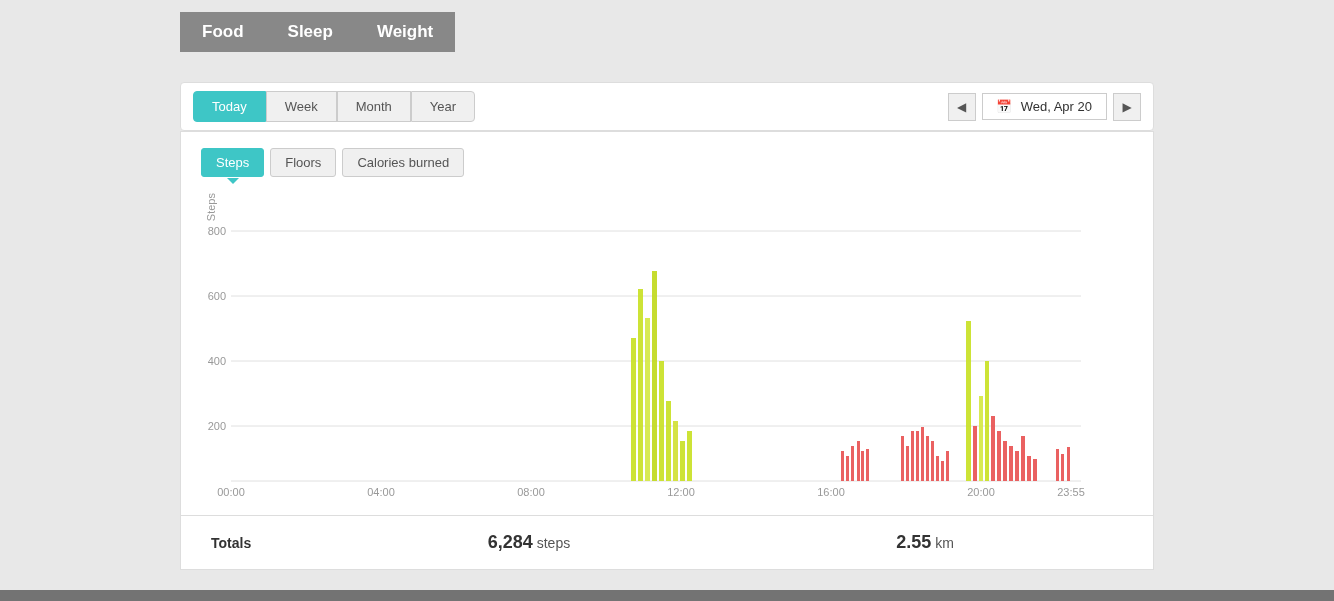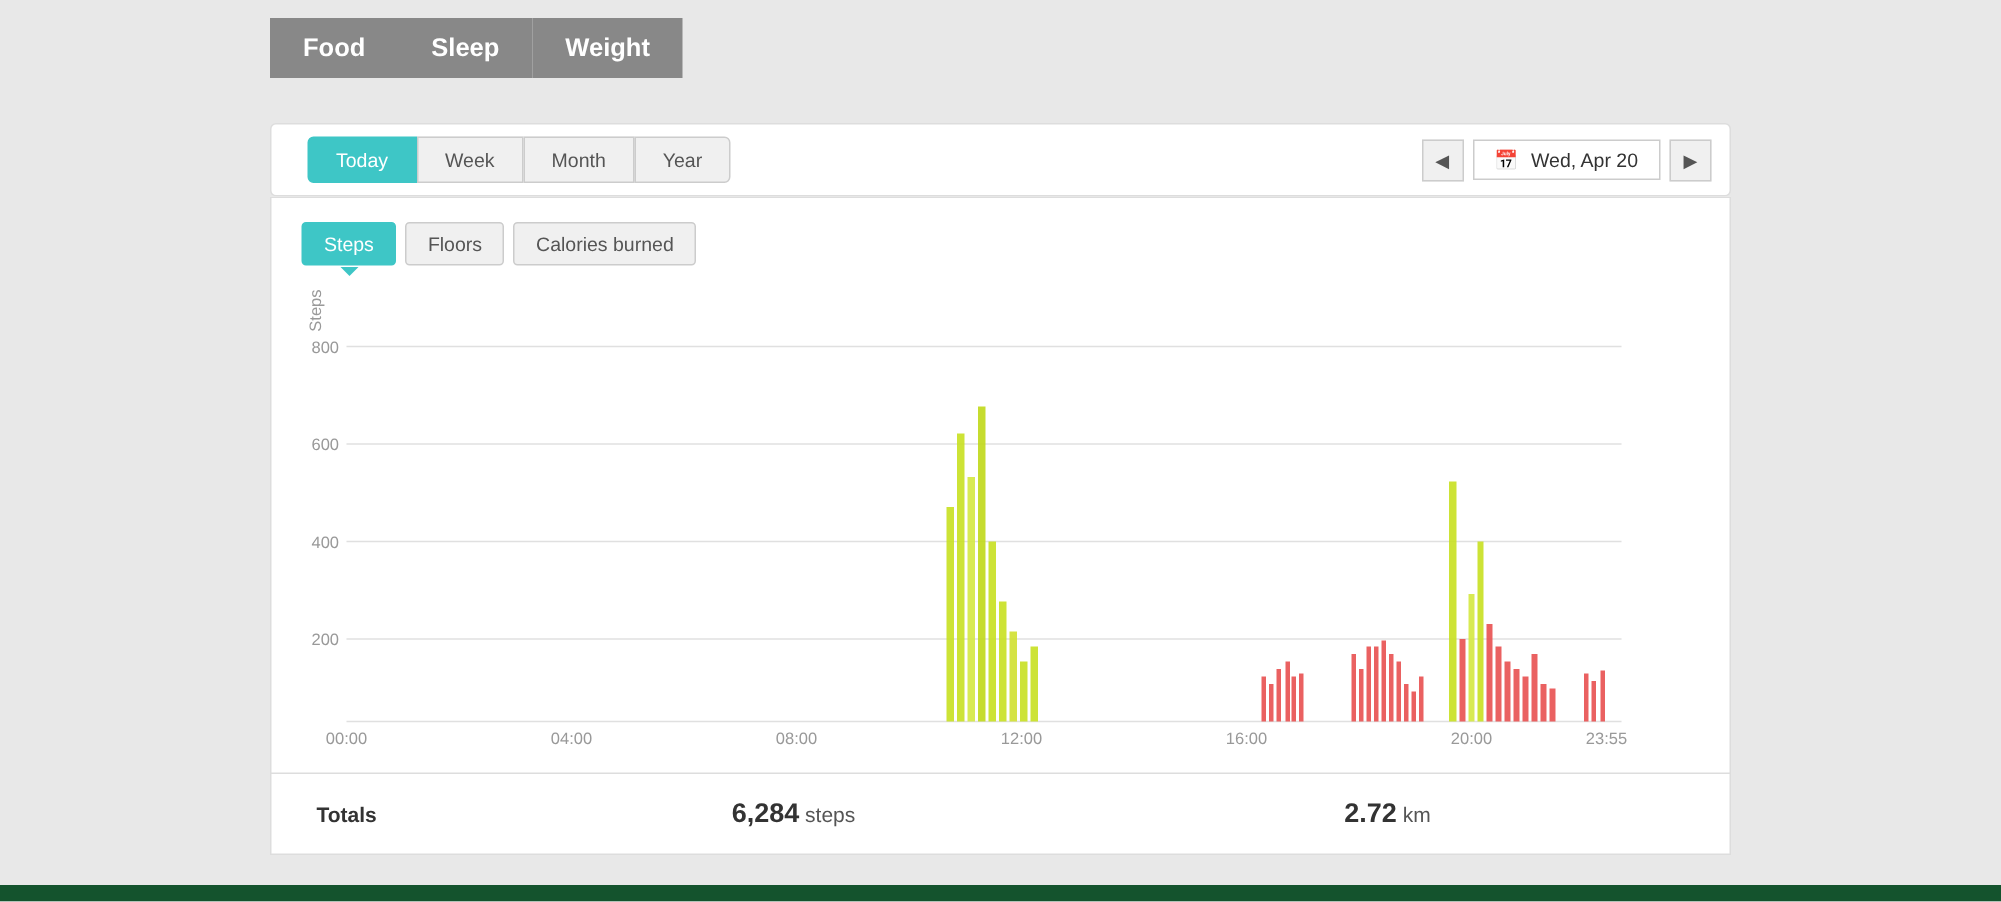--- a/index.html
+++ b/index.html
@@ -6,21 +6,21 @@
     body {
       background: #e8e8e8;
       font-family: Arial, sans-serif;
       font-size: 14px;
       color: #333;
     }
     .page-wrapper {
       max-width: 1334px;
       min-height: 601px;
       margin: 0 auto;
-      background: #14532d;
+      background: #737373;
       display: flex;
       flex-direction: column;
     }
     
     .top-nav {
       background: #e8e8e8;
       padding: 12px 0 0 180px;
       display: flex;
       gap: 0;
       align-items: flex-end;
@@ -72,21 +72,20 @@
     .period-tab {
       padding: 7px 18px;
       background: #f0f0f0;
       border: 1px solid #ccc;
       cursor: pointer;
       font-size: 13px;
       color: #555;
     }
     .period-tab:first-child {
       border-radius: 4px 0 0 4px;
-      margin-left: 12px;
     }
     .period-tab:last-child {
       border-radius: 0 4px 4px 0;
     }
     .period-tab.active {
       background: #3ec6c6;
       color: #fff;
       border-color: #3ec6c6;
     }
     .date-nav {
@@ -332,19 +331,19 @@
       </div>
     </div>
 
     <div class="totals-bar">
       <div class="totals-label">Totals</div>
       <div class="totals-metric">
         <span class="value">6,284</span>
         <span class="unit">steps</span>
       </div>
       <div class="totals-metric">
-        <span class="value">2.72</span>
+        <span class="value">2.55</span>
         <span class="unit">km</span>
       </div>
     </div>
 
   </div>
 </div>
 
 </body></html>

